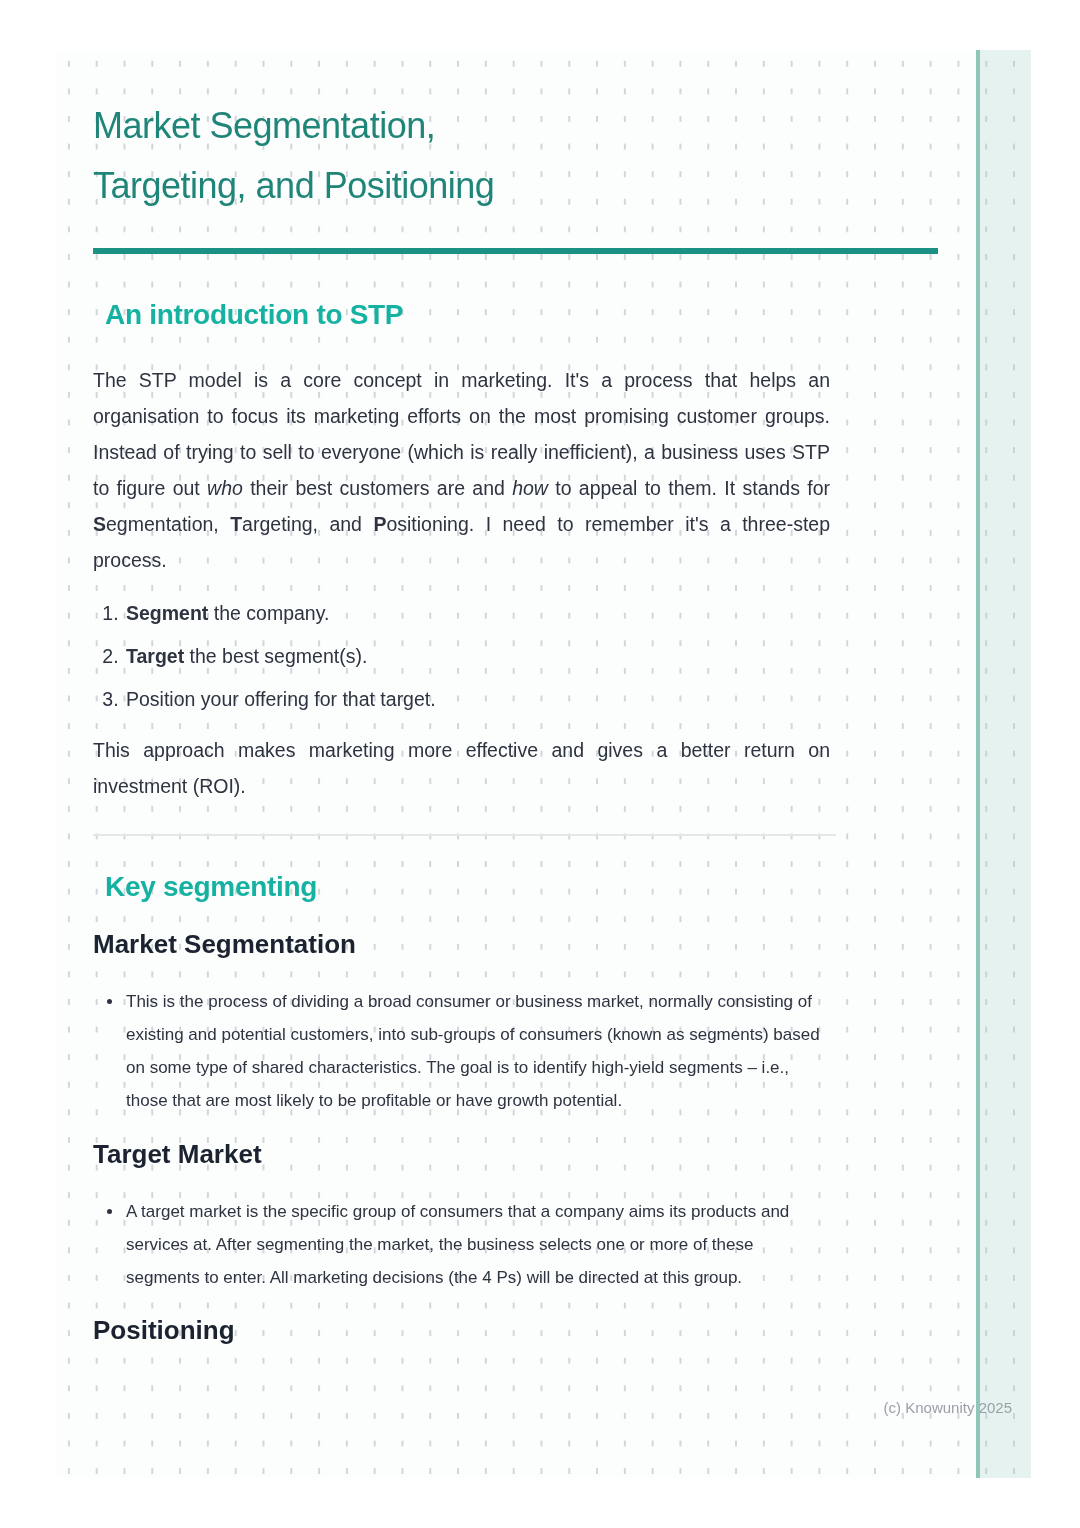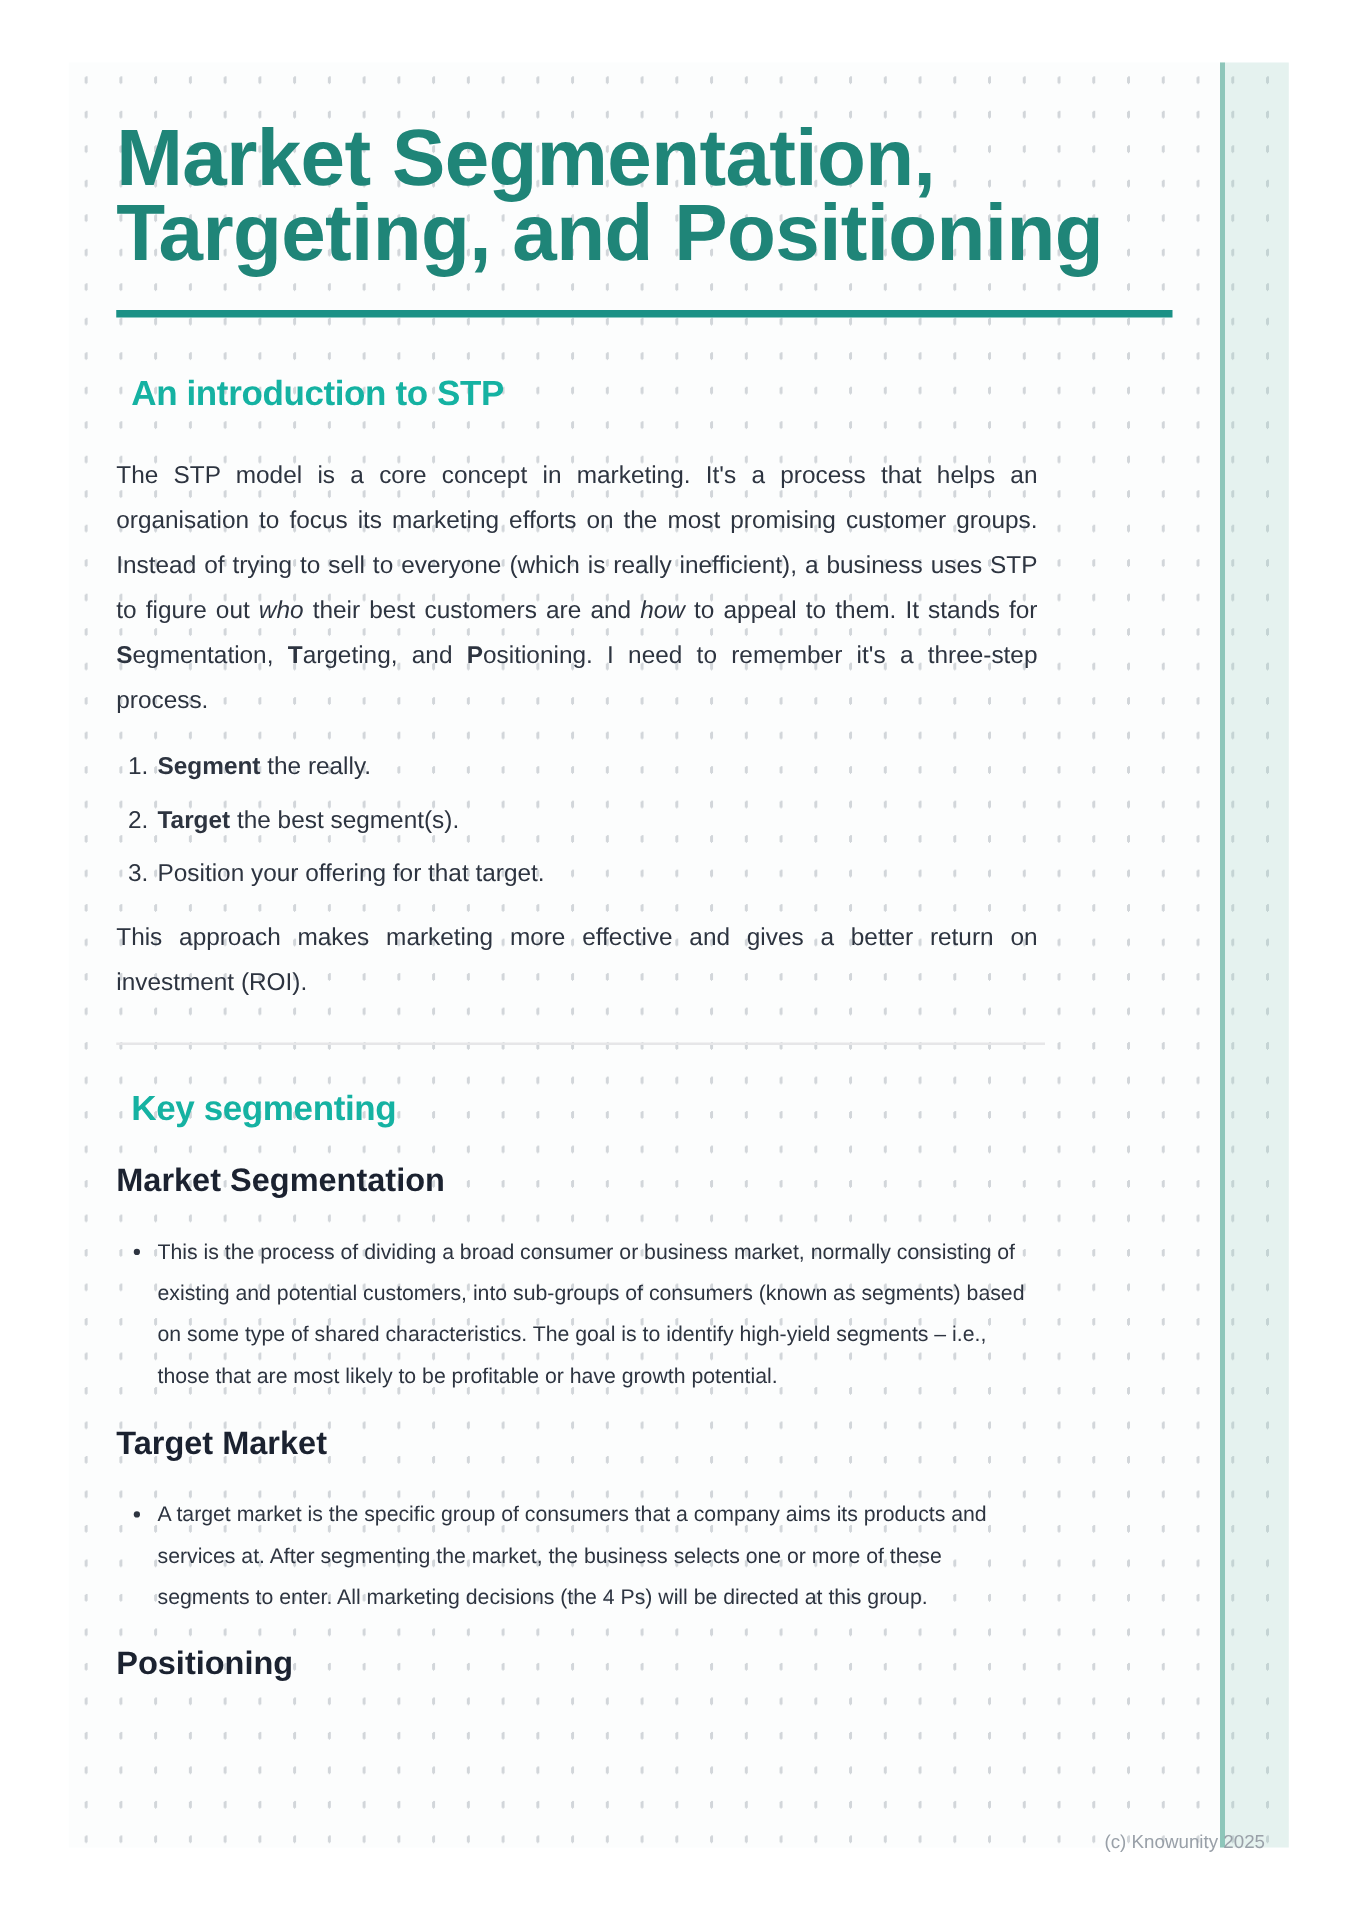--- a/index.html
+++ b/index.html
@@ -28,21 +28,21 @@
   .stripe{
     position:absolute;top:0;right:0;height:100%;width:51px;
     background:rgba(151,206,192,0.22);
     border-left:4px solid var(--stripe_border);
   }
   .content{
     position:absolute;left:38px;top:0;width:852px;
   }
   h1{
     margin:46px 0 0;
-    font-size:64px;line-height:60px;font-weight:700;
+    font-size:36px;line-height:60px;font-weight:400;
     color:var(--title);letter-spacing:-0.5px;
   }
   h1 .t-line{display:block;}
   .rule{
     margin-top:32px;width:845px;height:6px;background:var(--rule);
   }
   h2{
     margin:44px 12px 0;
     font-size:28px;line-height:34px;font-weight:700;
     color:var(--heading);letter-spacing:-0.3px;
@@ -68,21 +68,21 @@
     color:var(--subheading);
   }
   h3.tight{margin-top:25px;}
   h3.last{margin-top:24px;}
   ul.defs{
     margin:28px 0 0;padding-left:31px;width:705px;
     font-size:17px;line-height:33px;color:var(--body);
   }
   ul.defs li{padding-left:2px;}
   .footer{
-    position:absolute;top:1465px;right:68px;
+    position:absolute;top:1399px;right:68px;
     font-size:15px;color:var(--footer);z-index:5;
   }
 </style>
 </head>
 <body>
 
 <div class="page">
   <div class="stripe"></div>
 
   <div class="content">
@@ -91,21 +91,21 @@
       <span class="t-line">Targeting, and Positioning</span>
     </h1>
 
     <div class="rule"></div>
 
     <h2>An introduction to STP</h2>
 
     <p class="body"><span>The STP model is a core concept in marketing. It's a process that helps an organisation to focus its marketing efforts on the most promising customer groups. Instead of trying to sell to everyone (which is really inefficient), a business uses STP to figure out </span><span style="font-style: italic;">who</span><span> their best customers are and </span><span style="font-style: italic;">how</span><span> to appeal to them. It stands for </span><span style="font-weight: 700;">S</span><span>egmentation, </span><span style="font-weight: 700;">T</span><span>argeting, and </span><span style="font-weight: 700;">P</span><span>ositioning. I need to remember it's a three-step process.</span></p>
 
     <ol class="steps">
-      <li><span style="font-weight: 700;">Segment</span><span> the really.</span></li>
+      <li><span style="font-weight: 700;">Segment</span><span> the company.</span></li>
       <li><span style="font-weight: 700;">Target</span><span> the best segment(s).</span></li>
       <li><span style="font-weight: 400;">Position</span><span> your offering for that target.</span></li>
     </ol>
 
     <p class="body roi">This approach makes marketing more effective and gives a better return on investment (ROI).</p>
 
     <div class="divider"></div>
 
     <h2 class="second">Key segmenting</h2>
 

